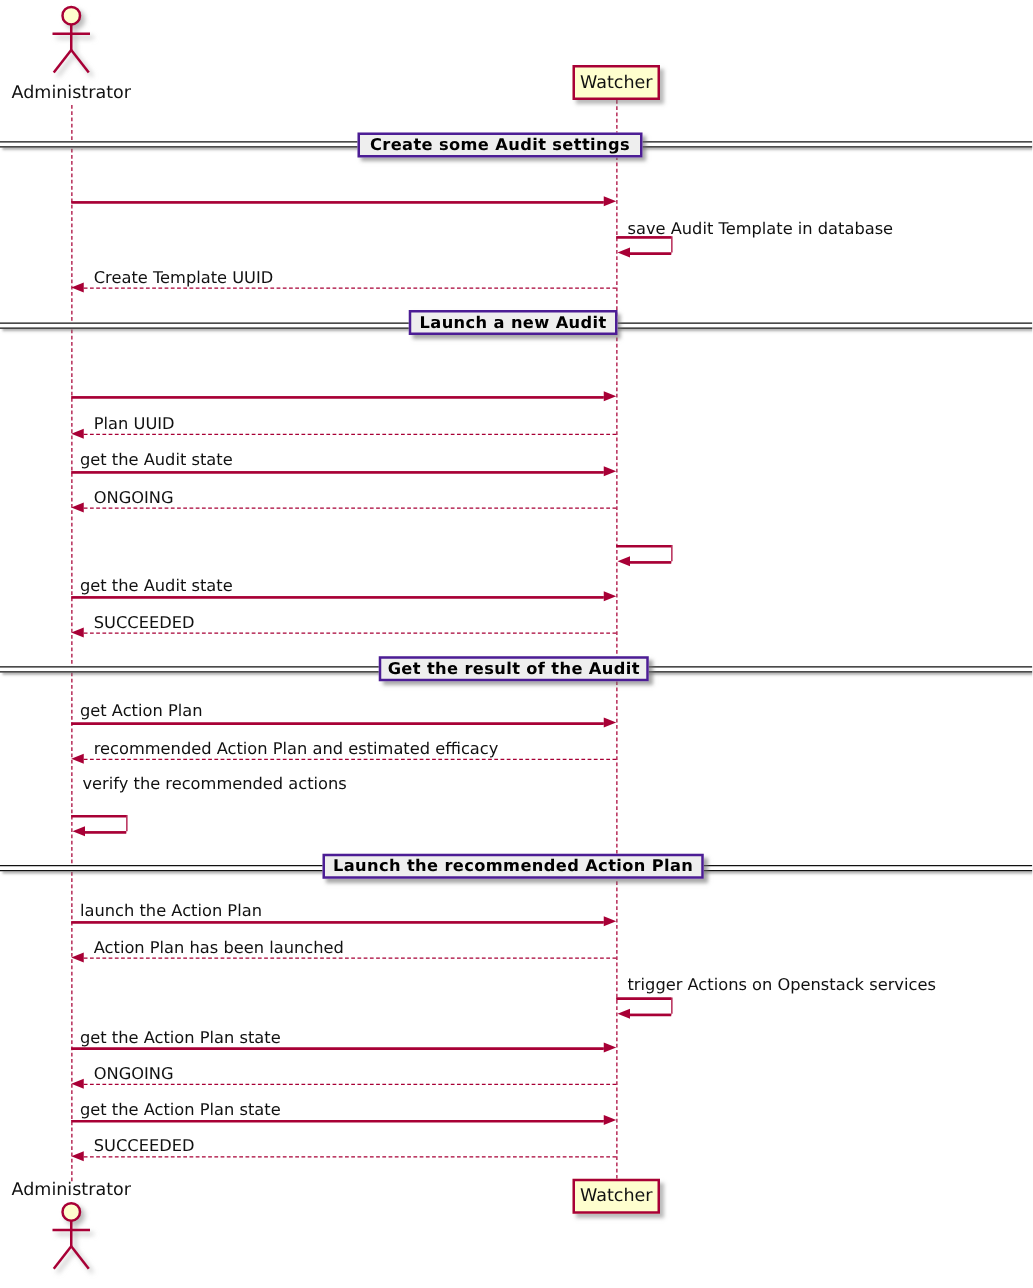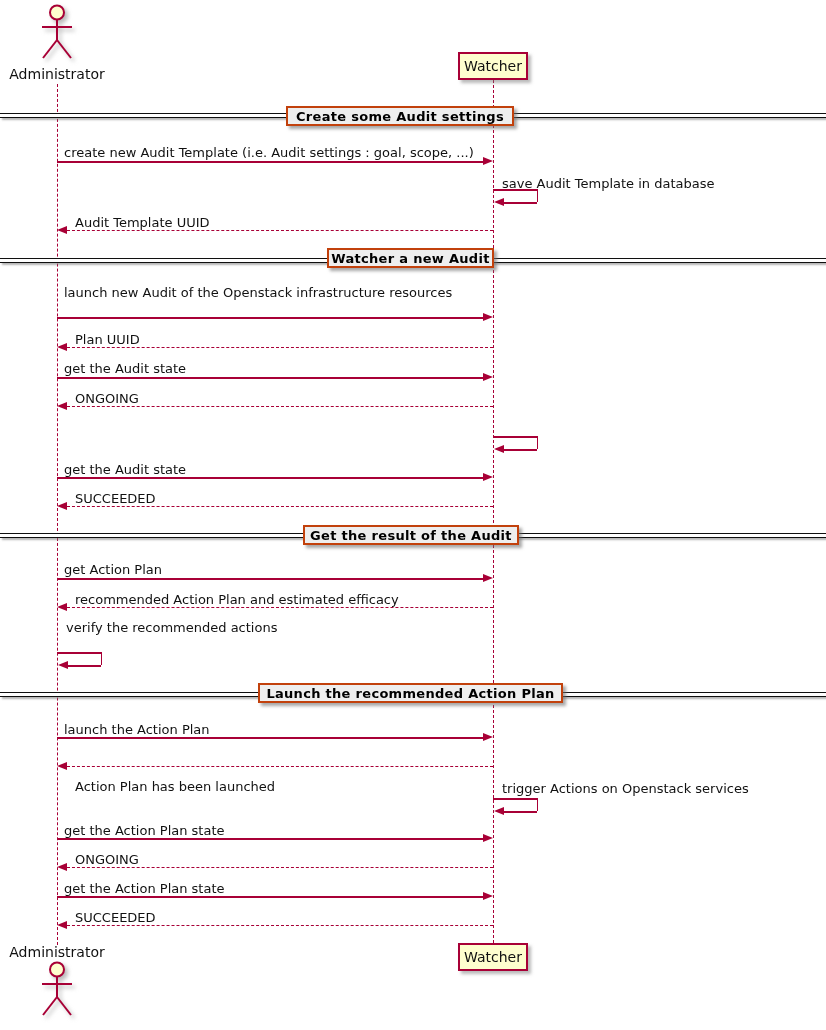--- a/index.html
+++ b/index.html
@@ -15,21 +15,21 @@
   .arrow{position:absolute;width:0;height:0;border-top:4px solid transparent;border-bottom:4px solid transparent;}
   .arrow.right{border-left:10px solid #A80036;}
   .arrow.left{border-right:10px solid #A80036;}
   .msg-label{position:absolute;font-size:13px;line-height:15px;white-space:nowrap;color:#111;}
   .divider-lines{
     position:absolute;left:0;width:826px;height:3px;background:#fff;
     border-top:1px solid #101010;border-bottom:1px solid #101010;
     box-shadow:2px 2px 2px rgba(120,120,120,.55);
   }
   .divider-box{
-    position:absolute;background:#EEEEEE;border:2px solid #c2410c;box-sizing:border-box;
+    position:absolute;background:#EEEEEE;border:2px solid #4c1d95;box-sizing:border-box;
     box-shadow:3px 3px 3px rgba(110,110,110,.6);
     display:flex;align-items:center;justify-content:center;
     font-size:13px;font-weight:700;letter-spacing:.3px;white-space:nowrap;color:#000;
   }
   .participant-box{
     position:absolute;background:#FEFECE;border:2px solid #A80036;box-sizing:border-box;
     box-shadow:3px 3px 3px rgba(120,120,120,.5);
     display:flex;align-items:center;justify-content:center;
     font-size:14px;color:#111;white-space:nowrap;
   }
@@ -39,34 +39,32 @@
 </head>
 <body>
 
 <div id="stage">
     <div class="lifeline" style="left: 57px; top: 84px; height: 861px;"></div>
     <div class="lifeline" style="left: 493px; top: 80px; height: 863px;"></div>
     <div class="divider-lines" style="top: 113px;"></div>
     <div class="divider-box" style="left: 286px; top: 106px; width: 228px; height: 20px;">Create some Audit settings</div>
     <div class="msg-line solid" style="left: 57px; top: 161px; width: 426px;"></div>
     <div class="arrow right" style="left: 483px; top: 157px;"></div>
-    <div class="msg-label" style="left: 64px; top: 145px;">create new Audit Template (i.e. Audit settings : goal, scope, ...)</div>
     <div class="msg-label" style="left: 502px; top: 176px;">save Audit Template in database</div>
     <div class="msg-line solid" style="left: 493px; top: 189px; width: 44px;"></div>
     <div class="vline" style="left: 537px; top: 189px; height: 13px;"></div>
     <div class="msg-line solid" style="left: 504px; top: 202px; width: 33px;"></div>
     <div class="arrow left" style="left: 494px; top: 198px;"></div>
     <div class="arrow left" style="left: 57px; top: 226px;"></div>
     <div class="msg-line dashed" style="left: 67px; top: 230px; width: 426px;"></div>
-    <div class="msg-label" style="left: 75px; top: 215px;">Audit Template UUID</div>
+    <div class="msg-label" style="left: 75px; top: 215px;">Create Template UUID</div>
     <div class="divider-lines" style="top: 258px;"></div>
-    <div class="divider-box" style="left: 327px; top: 248px; width: 167px; height: 20px;">Watcher a new Audit</div>
+    <div class="divider-box" style="left: 327px; top: 248px; width: 167px; height: 20px;">Launch a new Audit</div>
     <div class="msg-line solid" style="left: 57px; top: 317px; width: 426px;"></div>
     <div class="arrow right" style="left: 483px; top: 313px;"></div>
-    <div class="msg-label" style="left: 64px; top: 285px;">launch new Audit of the Openstack infrastructure resources</div>
     <div class="arrow left" style="left: 57px; top: 343px;"></div>
     <div class="msg-line dashed" style="left: 67px; top: 347px; width: 426px;"></div>
     <div class="msg-label" style="left: 75px; top: 332px;">Plan UUID</div>
     <div class="msg-line solid" style="left: 57px; top: 377px; width: 426px;"></div>
     <div class="arrow right" style="left: 483px; top: 373px;"></div>
     <div class="msg-label" style="left: 64px; top: 361px;">get the Audit state</div>
     <div class="arrow left" style="left: 57px; top: 402px;"></div>
     <div class="msg-line dashed" style="left: 67px; top: 406px; width: 426px;"></div>
     <div class="msg-label" style="left: 75px; top: 391px;">ONGOING</div>
     <div class="msg-line solid" style="left: 493px; top: 436px; width: 44px;"></div>
@@ -92,21 +90,21 @@
     <div class="vline" style="left: 101px; top: 652px; height: 13px;"></div>
     <div class="msg-line solid" style="left: 68px; top: 665px; width: 33px;"></div>
     <div class="arrow left" style="left: 58px; top: 661px;"></div>
     <div class="divider-lines" style="top: 692px;"></div>
     <div class="divider-box" style="left: 258px; top: 683px; width: 305px; height: 20px;">Launch the recommended Action Plan</div>
     <div class="msg-line solid" style="left: 57px; top: 737px; width: 426px;"></div>
     <div class="arrow right" style="left: 483px; top: 733px;"></div>
     <div class="msg-label" style="left: 64px; top: 722px; text-align: center;">launch the Action Plan</div>
     <div class="arrow left" style="left: 57px; top: 762px;"></div>
     <div class="msg-line dashed" style="left: 67px; top: 766px; width: 426px;"></div>
-    <div class="msg-label" style="left: 75px; top: 751px; margin-top: 28px;">Action Plan has been launched</div>
+    <div class="msg-label" style="left: 75px; top: 751px;">Action Plan has been launched</div>
     <div class="msg-label" style="left: 502px; top: 781px;">trigger Actions on Openstack services</div>
     <div class="msg-line solid" style="left: 493px; top: 798px; width: 44px;"></div>
     <div class="vline" style="left: 537px; top: 798px; height: 13px;"></div>
     <div class="msg-line solid" style="left: 504px; top: 811px; width: 33px;"></div>
     <div class="arrow left" style="left: 494px; top: 807px;"></div>
     <div class="msg-line solid" style="left: 57px; top: 838px; width: 426px;"></div>
     <div class="arrow right" style="left: 483px; top: 834px;"></div>
     <div class="msg-label" style="left: 64px; top: 823px;">get the Action Plan state</div>
     <div class="arrow left" style="left: 57px; top: 863px;"></div>
     <div class="msg-line dashed" style="left: 67px; top: 867px; width: 426px;"></div>

